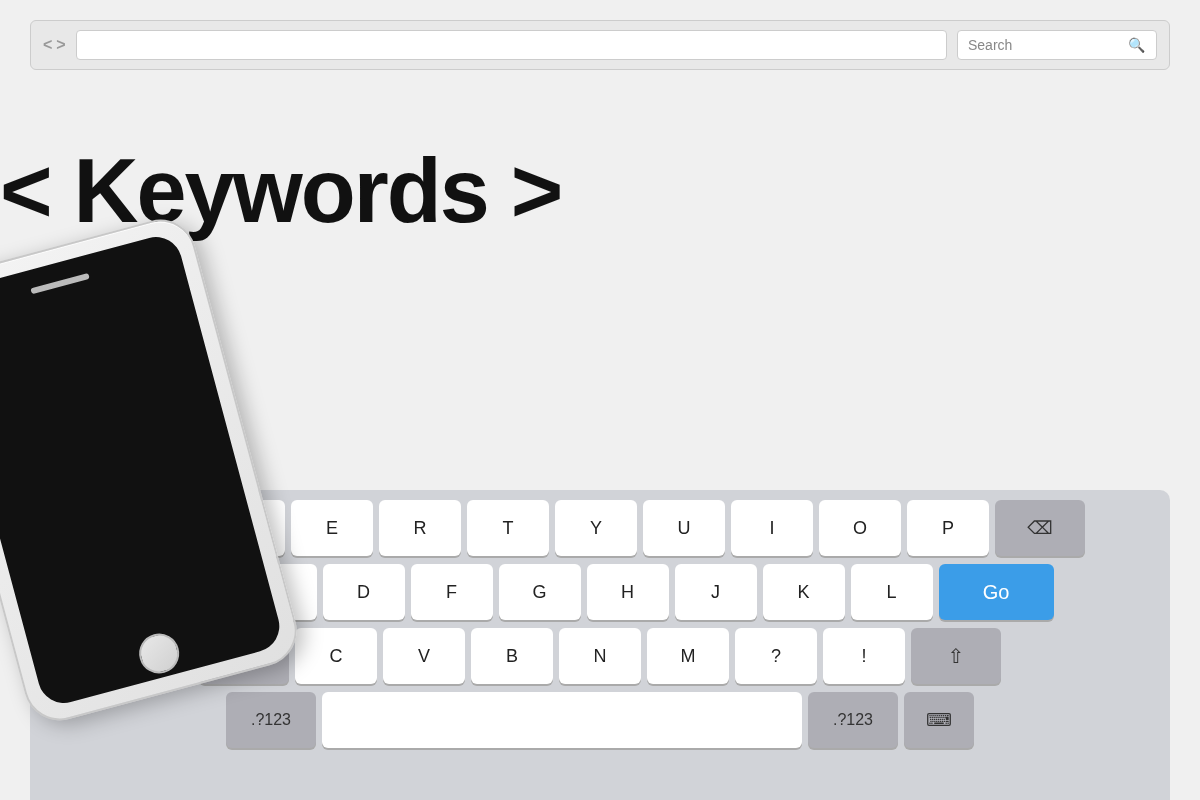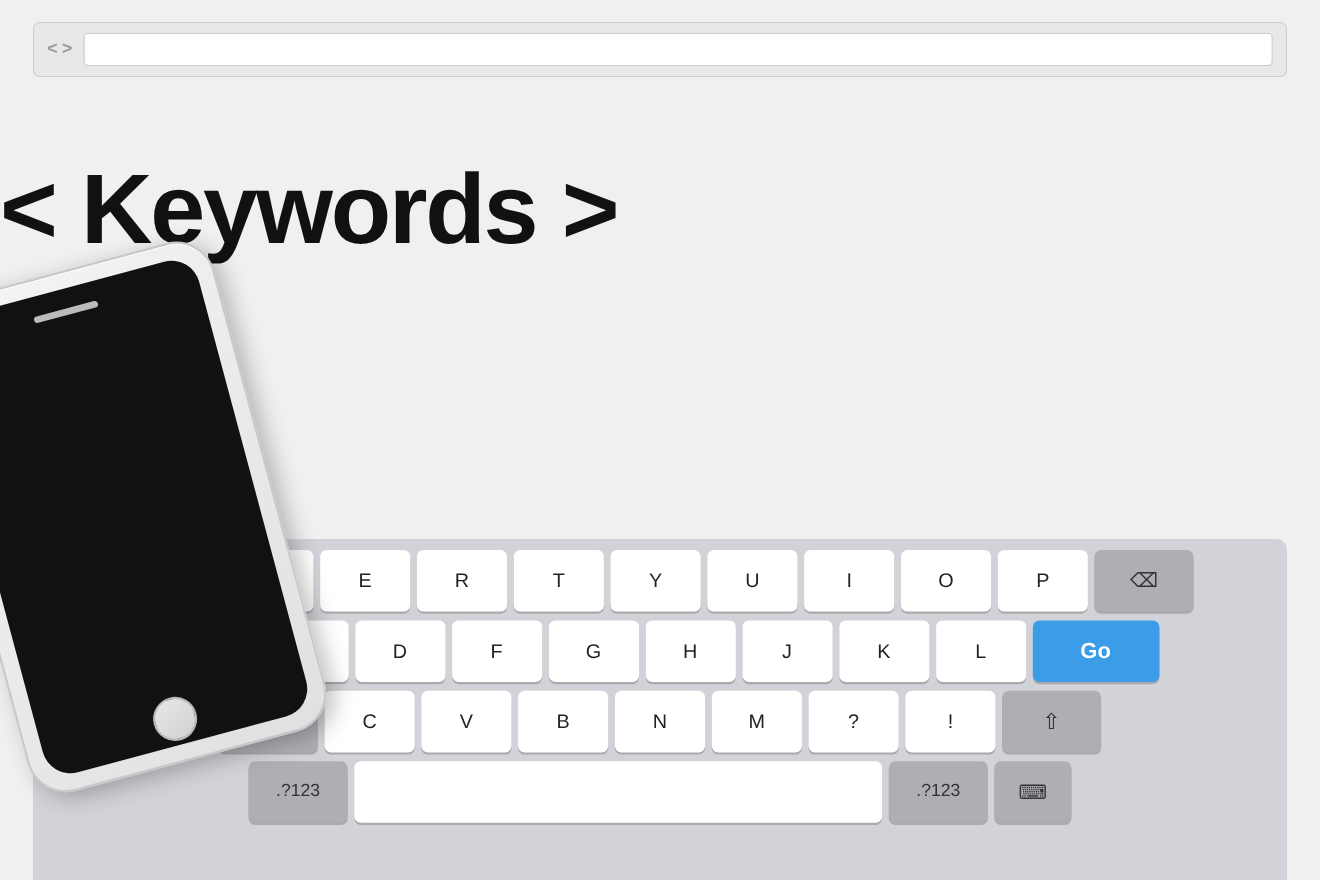--- a/index.html
+++ b/index.html
@@ -191,21 +191,21 @@
       width: 90px;
       background: #aeaeb5;
       color: #222;
     }
 
     .key-go {
       width: 115px;
       background: #3b9de8;
       color: white;
       font-size: 20px;
-      font-weight: 700;
+      font-weight: 400;
     }
 
     .key-shift {
       width: 90px;
       background: #aeaeb5;
     }
 
     .key-special {
       background: #aeaeb5;
       color: #333;
@@ -248,20 +248,24 @@
   </style>
 </head>
 <body>
 
 <div class="browser-bar">
   <div class="nav-buttons">
     <span class="nav-btn">&lt;</span>
     <span class="nav-btn">&gt;</span>
   </div>
   <div class="address-bar"></div>
+  <div class="search-box">
+    <span class="search-label">Search</span>
+    <span class="search-icon-char">🔍</span>
+  </div>
 </div>
 
 <div class="keywords-heading">
   <span>&lt; Keywords &gt;</span>
 </div>
 
 <div class="phone-container">
   <div class="phone-body">
     <div class="phone-speaker"></div>
     <div class="phone-screen"></div>

